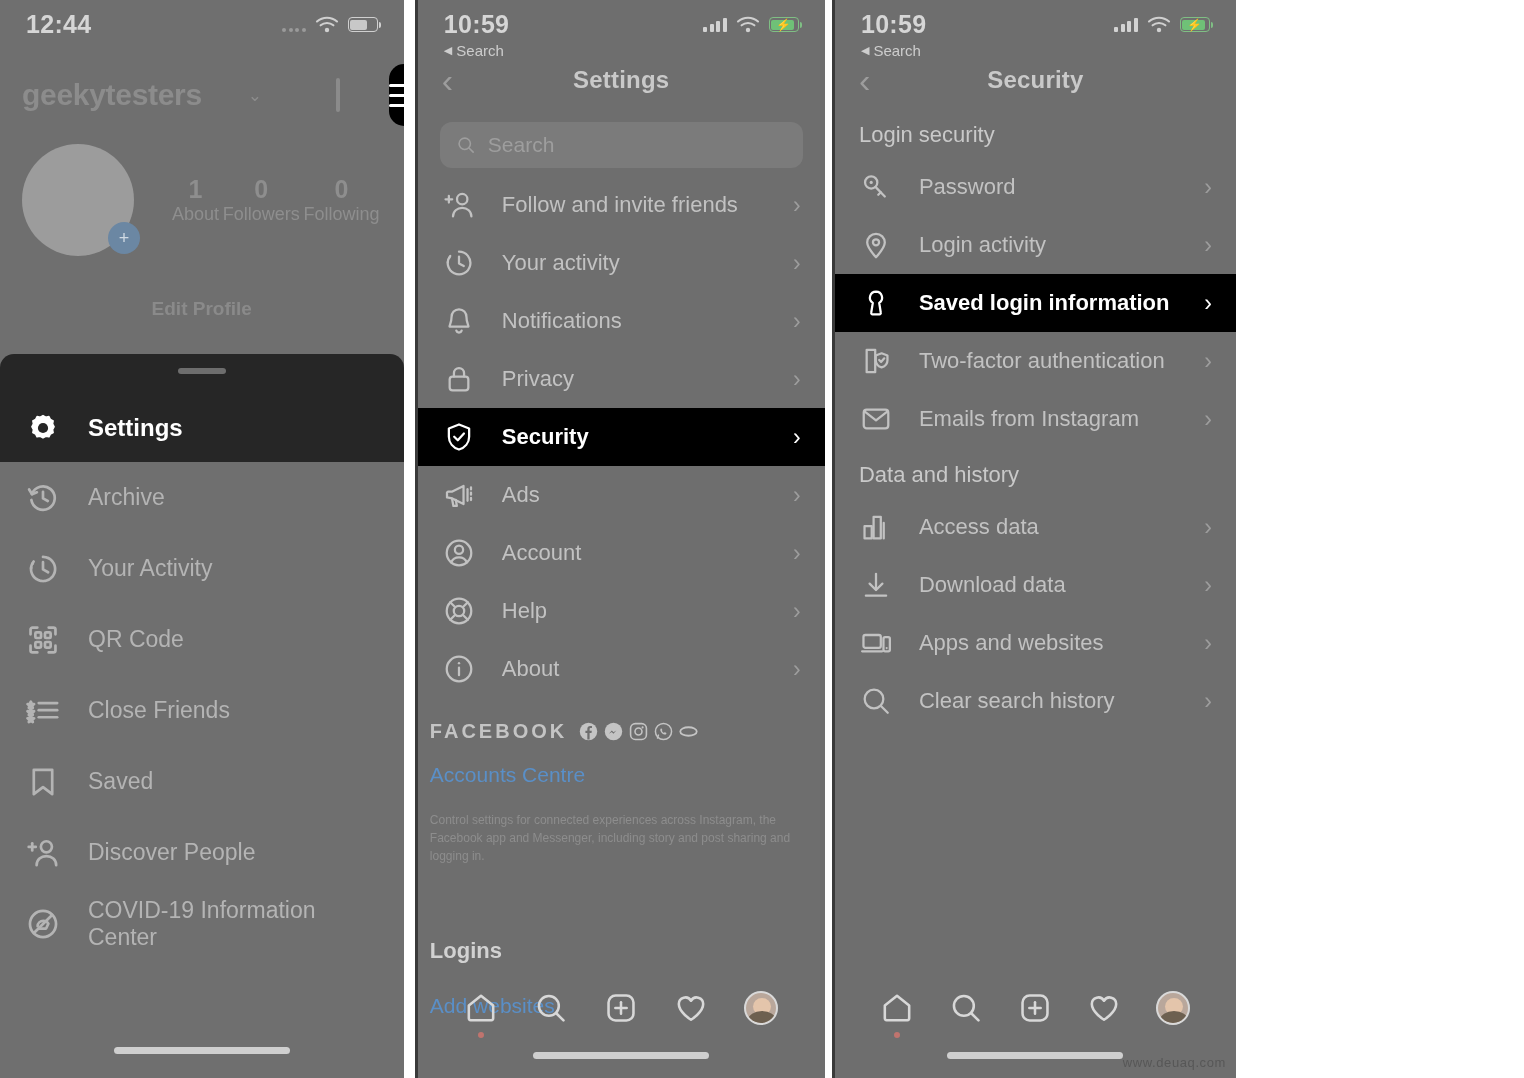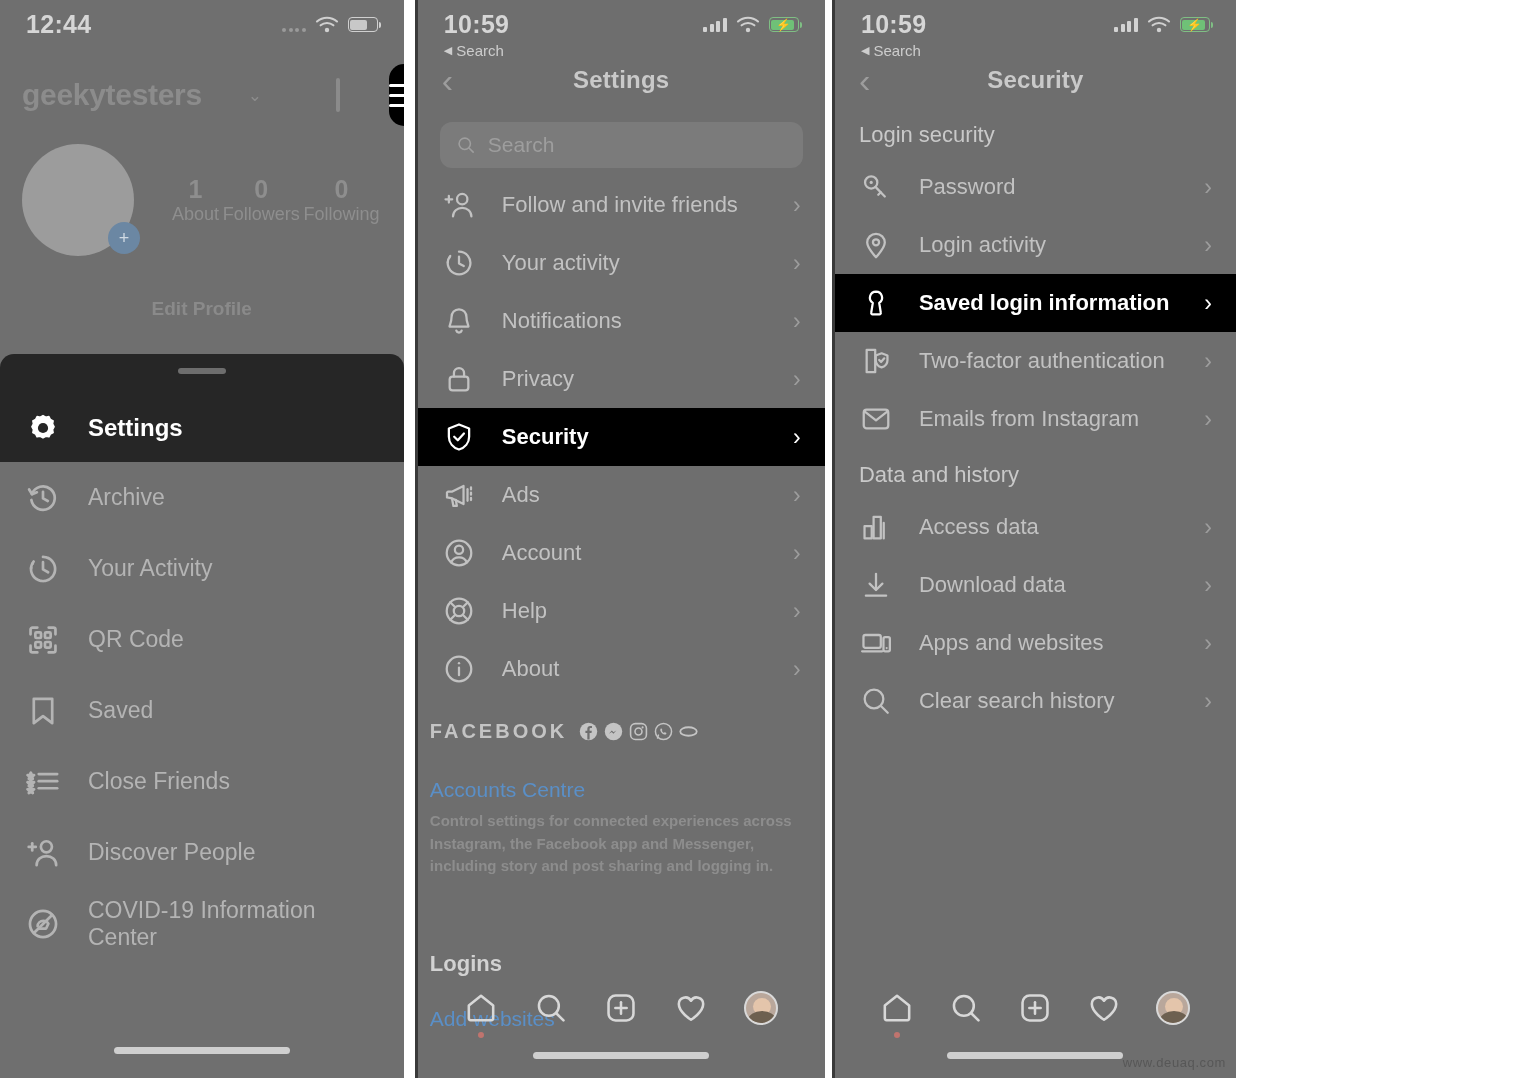--- a/index.html
+++ b/index.html
@@ -102,22 +102,22 @@
              stroke-linecap:round; stroke-linejoin:round; }
   .p1 .ico svg { stroke:#b4b4b4; stroke-width:1.9; width:34px; height:34px; }
   .row1 .ico svg { stroke:#ffffff; fill:#ffffff; }
 
   
   .fbblock { padding:22px 24px 0 12px; }
   .fbrow { display:flex; align-items:center; gap:12px; }
   .fblabel { font-size:20px; letter-spacing:3px; color:#c4c4c4; font-weight:600; }
   .fbicons { display:flex; align-items:center; gap:6px; }
   .fbicons span { width:19px; height:19px; display:inline-block; }
-  .acc-centre { font-size:21px; color:#5a8fc7; margin-top:35px; }
-  .fbdesc { font-size:15px; line-height:1.5; color:#8d8d8d; margin-top:8px; max-width:470px;font-weight:bold; }
+  .acc-centre { font-size:21px; color:#5a8fc7; margin-top:20px; }
+  .fbdesc { font-size:12px; line-height:1.5; color:#8d8d8d; margin-top:24px; max-width:470px; }
   .logins-h { font-size:22px; color:#d2d2d2; font-weight:600; margin-top:73px; }
   .addacc { font-size:21px; color:#5a8fc7; margin-top:30px; }
 
   
   .sect { font-size:22px; color:#c9c9c9; padding:14px 24px 10px 24px; }
 
   
   .tabbar { position:absolute; left:0; right:0; bottom:0; height:100px; }
   .tabs { display:flex; align-items:center; justify-content:space-around; height:60px; padding:0 28px; }
   .tabs .ti { position:relative; width:40px; height:40px; display:flex; align-items:center; justify-content:center; }
@@ -247,37 +247,37 @@
                 <rect x="13.4" y="6.6" width="4" height="4" rx="0.8"></rect>
                 <rect x="6.6" y="13.4" width="4" height="4" rx="0.8"></rect>
                 <rect x="13.4" y="13.4" width="4" height="4" rx="0.8"></rect>
               </svg>
           </span>
           <span class="lab">QR Code</span>
         </div>
         <div class="mrow">
           <span class="ico">
             <svg viewBox="0 0 24 24">
-                <path d="M5.5 3.4h13v17.2L12 15.6 5.5 20.6z"></path>
-              </svg>
-          </span>
-          <span class="lab">Saved</span>
-        </div>
-        <div class="mrow">
-          <span class="ico">
-            <svg viewBox="0 0 24 24">
                 <path d="M3.4 5.4l.7 1.5 1.6.2-1.2 1.1.3 1.6-1.4-.8-1.4.8.3-1.6L1.1 7.1l1.6-.2z" fill="#b4b4b4"></path>
                 <path d="M3.4 10.4l.7 1.5 1.6.2-1.2 1.1.3 1.6-1.4-.8-1.4.8.3-1.6-1.2-1.1 1.6-.2z" fill="#b4b4b4"></path>
                 <path d="M3.4 15.4l.7 1.5 1.6.2-1.2 1.1.3 1.6-1.4-.8-1.4.8.3-1.6-1.2-1.1 1.6-.2z" fill="#b4b4b4"></path>
                 <line x1="9" y1="6.4" x2="22" y2="6.4"></line>
                 <line x1="9" y1="11.4" x2="22" y2="11.4"></line>
                 <line x1="9" y1="16.4" x2="22" y2="16.4"></line>
               </svg>
           </span>
           <span class="lab">Close Friends</span>
+        </div>
+        <div class="mrow">
+          <span class="ico">
+            <svg viewBox="0 0 24 24">
+                <path d="M5.5 3.4h13v17.2L12 15.6 5.5 20.6z"></path>
+              </svg>
+          </span>
+          <span class="lab">Saved</span>
         </div>
         <div class="mrow">
           <span class="ico">
             <svg viewBox="0 0 24 24">
                 <circle cx="14.4" cy="7.6" r="3.9"></circle>
                 <path d="M7.5 20.6c0-3.9 3.1-6.4 6.9-6.4s6.9 2.5 6.9 6.4"></path>
                 <line x1="4.4" y1="5.2" x2="4.4" y2="10.2"></line>
                 <line x1="1.9" y1="7.7" x2="6.9" y2="7.7"></line>
               </svg>
           </span>

